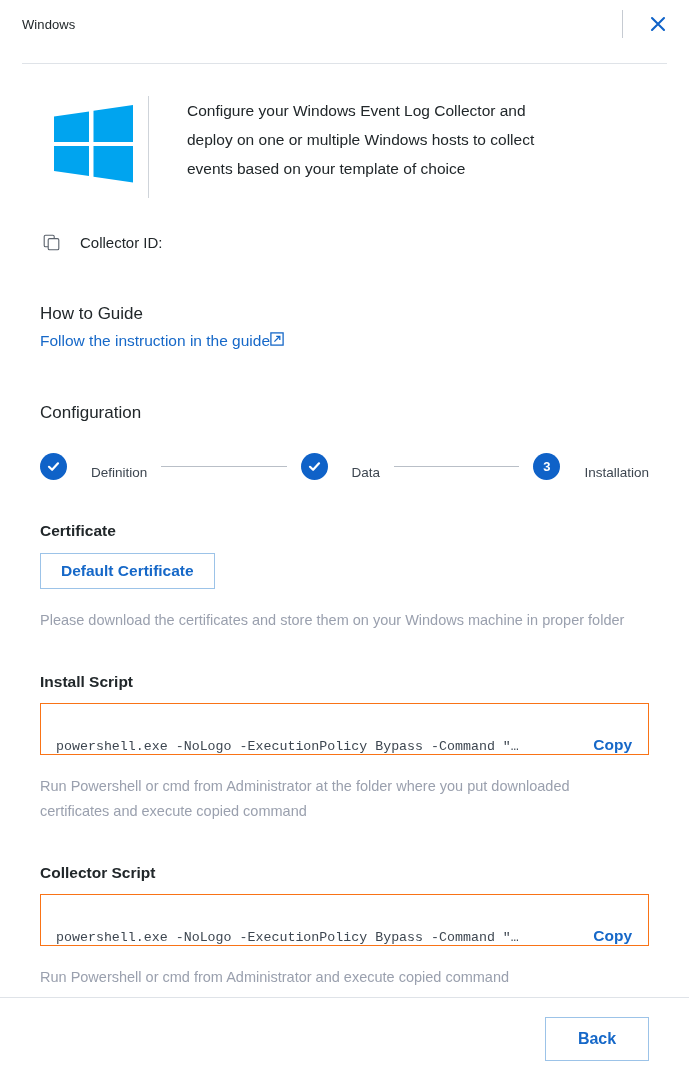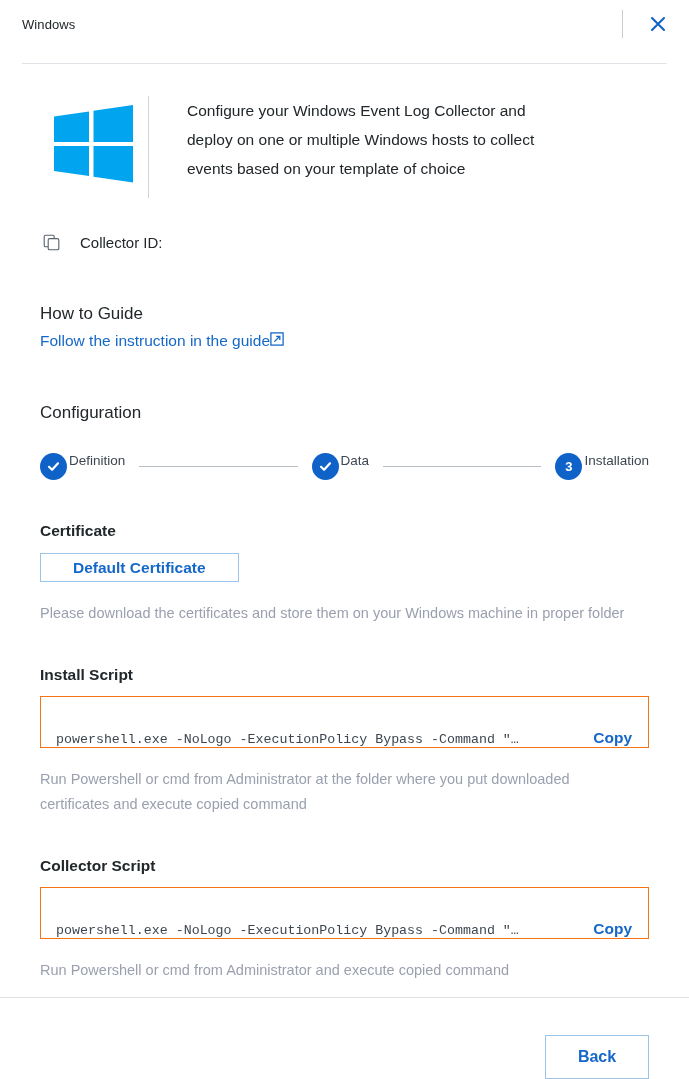--- a/index.html
+++ b/index.html
@@ -125,22 +125,22 @@
 
   
   .stepper {
     display: flex;
     align-items: center;
     margin-top: 30px;
     padding-right: 0;
   }
   .step {
     display: flex;
-    align-items: flex-start;
-    gap: 2px;
+    align-items: flex-end;
+    gap: 24px;
     flex: 0 0 auto;
   }
   .step-circle {
     width: 27px;
     height: 27px;
     border-radius: 50%;
     background: #0f62c8;
     color: #ffffff;
     display: flex;
     align-items: center;
@@ -166,22 +166,22 @@
   .label-bold {
     font-size: 15.5px;
     font-weight: 700;
     color: #21272a;
   }
   .outline-btn {
     margin-top: 13px;
     display: inline-flex;
     align-items: center;
     justify-content: center;
-    height: 29px;
-    padding: 0 32px;
+    height: 36px;
+    padding: 0 20px;
     border: 1px solid #9cc3e8;
     background: #ffffff;
     color: #1668c8;
     font-size: 15.5px;
     font-weight: 700;
     font-family: "Liberation Sans", sans-serif;
     cursor: pointer;
   }
   .helper {
     font-size: 14.5px;
@@ -229,21 +229,21 @@
     height: 1px;
     background: #dfe3e8;
   }
   .modal-footer {
     position: absolute;
     left: 0;
     right: 0;
     top: 998px;
     bottom: 0;
     display: flex;
-    align-items: flex-end;
+    align-items: center;
     justify-content: flex-end;
     padding-right: 40px;
   }
   .back-btn {
     width: 104px;
     height: 44px;
     display: flex;
     align-items: center;
     justify-content: center;
     border: 1px solid #9cc3e8;

